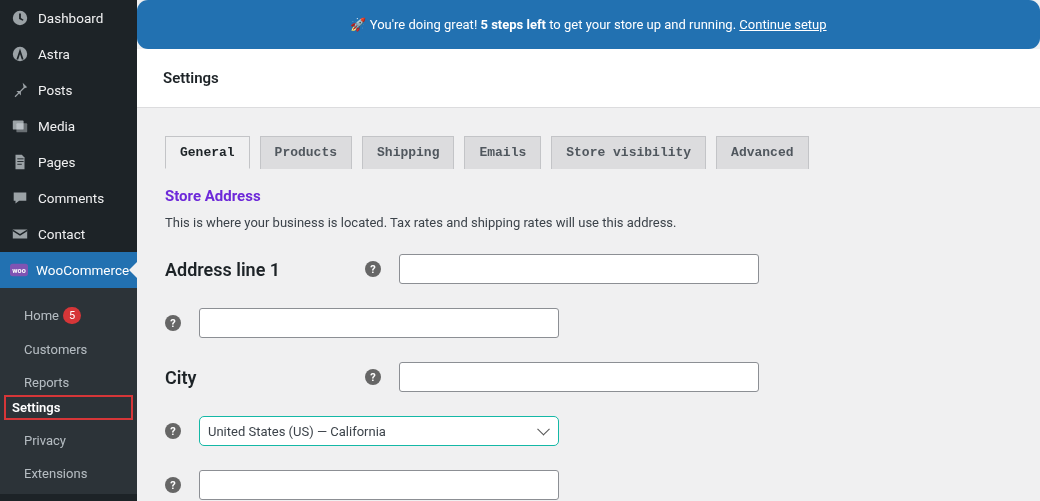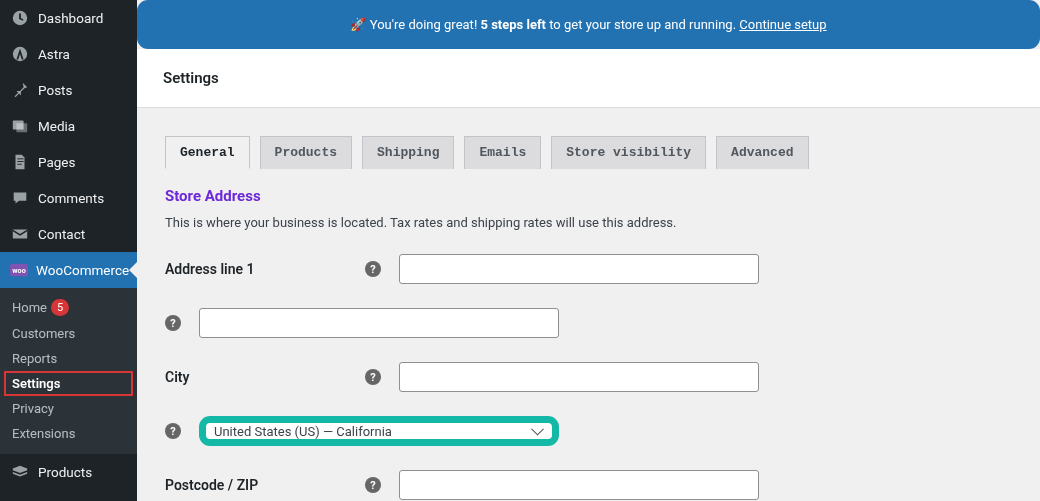--- a/index.html
+++ b/index.html
@@ -54,26 +54,27 @@
     top: 50%;
     transform: translateY(-50%);
     border: 8px solid transparent;
     border-right-color: #f0f0f1;
   }
   .submenu {
     background: #2c3338;
     padding: 6px 0 8px;
   }
   .sub-item {
-    padding: 5px 12px;
+    padding: 5px 24px;
     color: rgba(240,246,252,.7);
     cursor: pointer;
     font-size: 13px;
     display: flex;
     align-items: center;
+    margin-top: 8px;
   }
   .sub-item.current {
     color: #fff;
     font-weight: 600;
   }
   .sub-item.highlight { border: 2px solid #d63638; margin: 0 4px; padding: 3px 6px; }
   .badge {
     background: #d63638;
     color: #fff;
     border-radius: 9px;
@@ -125,36 +126,36 @@
     background: #f0f0f1;
     border-bottom: 1px solid #f0f0f1;
     color: #1d2327;
   }
 
   .section-title { font-size: 15px; font-weight: 700; color: #6d28d9; margin-bottom: 10px; }
   .section-desc { font-size: 13px; color: #3c434a; margin-bottom: 24px; }
 
   
   .form-row { display: flex; align-items: center; margin-bottom: 24px; }
-  .form-row .label { width: 200px; font-size: 14px; font-weight: 600; color: #1d2327; }
+  .form-row .label { width: 200px; font-size: 18px; font-weight: 600; color: #1d2327; }
   .help {
     width: 16px; height: 16px; border-radius: 50%;
     background: #666; color: #fff;
     display: inline-flex; align-items: center; justify-content: center;
     font-size: 11px; font-weight: 700; margin-right: 18px; cursor: help;
     flex-shrink: 0;
   }
   .tinput {
     width: 360px; padding: 4px 8px; height: 30px;
     border: 1px solid #8c8f94; border-radius: 3px; background: #fff;
     font-size: 13px;
   }
   .select {
     width: 360px; height: 30px; padding: 0 28px 0 8px;
-    border: 7px solid #14b8a6; border-radius: 11px; background: #fff;
+    border: 1px solid #14b8a6; border-radius: 5px; background: #fff;
     display: flex; align-items: center; position: relative; cursor: pointer;
   }
   .select::after {
     content: ""; position: absolute; right: 10px; top: 50%;
     width: 8px; height: 8px; border-right: 1.5px solid #555; border-bottom: 1.5px solid #555;
     transform: translateY(-70%) rotate(45deg);
   }
 
   svg { width: 18px; height: 18px; }
 </style>
@@ -319,19 +320,18 @@
     </div>
 
     <div class="form-row">
       <span class="help">?</span>
       <div class="select">
         <span>United States (US) — California</span>
       </div>
     </div>
 
     <div class="form-row">
-      <div class="label">Postcode / ZIP</div>
       <span class="help">?</span>
       <input class="tinput" type="text" value="" style="">
     </div>
 
   </div>
 </div>
 
 </body></html>

